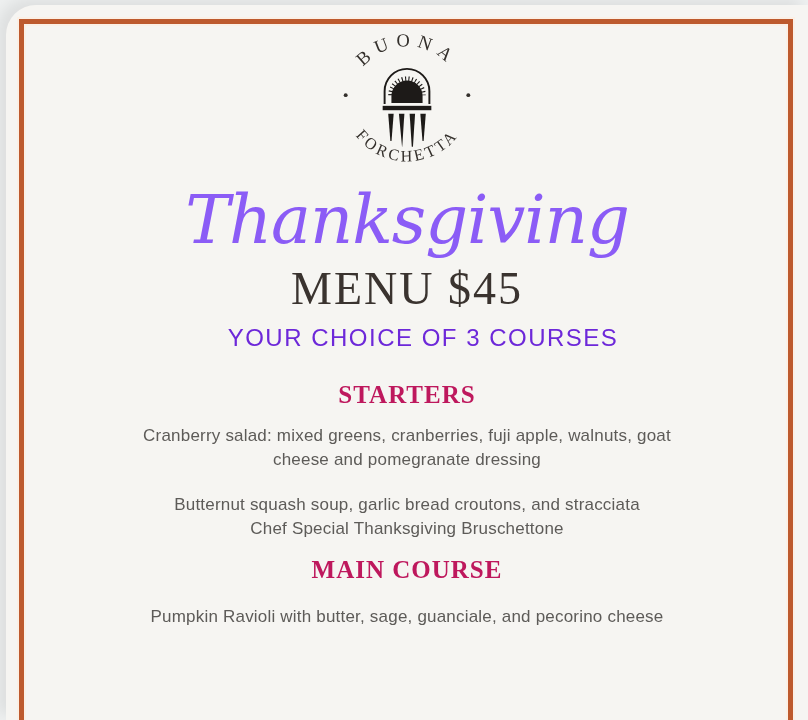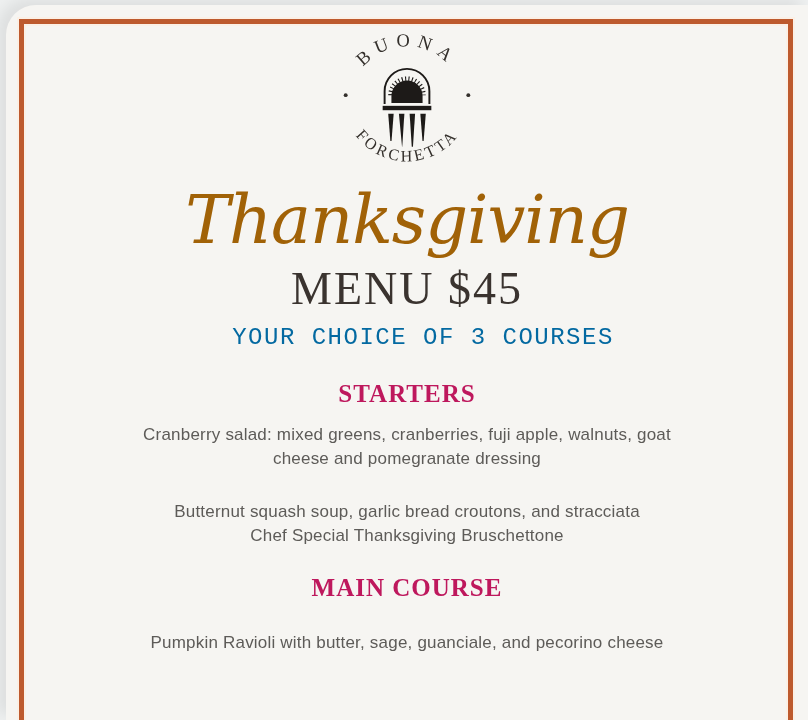--- a/index.html
+++ b/index.html
@@ -33,63 +33,63 @@
   .logo {
     margin-top: 22px;
     display: inline-block;
   }
   .script-title {
     font-family: "DejaVu Serif", serif;
     font-style: italic;
     font-weight: 400;
     font-size: 67px;
     line-height: 1.25;
-    color: #a16207;
+    color: #8b5cf6;
     margin-top: 2px;
     letter-spacing: -1px;
   }
   .menu-price {
     font-family: "Liberation Serif", serif;
     font-size: 46px;
     line-height: 1.05;
     color: #3a332f;
     letter-spacing: 2px;
     margin-top: 2px;
   }
   .subtitle {
-    font-family: Liberation Mono, monospace;
+    font-family: Liberation Sans, sans-serif;
     font-size: 24px;
-    color: #0369a1;
+    color: #6d28d9;
     letter-spacing: 1.5px;
     margin-top: 11px;
     margin-left: 32px;
   }
   .section-title {
     font-family: "Liberation Serif", serif;
     font-weight: 700;
     font-size: 25px;
     color: #be185d;
     letter-spacing: 1px;
     margin-top: 29px;
   }
   .section-title.main {
-    margin-top: 25px;
+    margin-top: 14px;
   }
   .menu-item {
     font-family: "Liberation Sans", sans-serif;
     font-size: 17px;
     line-height: 1.42;
     color: #5d5b58;
     letter-spacing: 0.2px;
     margin: 0 auto;
     max-width: 640px;
     white-space: pre-line;
   }
   .menu-item.first { margin-top: 15px; }
-  .menu-item.gap   { margin-top: 29px; }
+  .menu-item.gap   { margin-top: 21px; }
   .menu-item.gap-lg{ }
 </style>
 </head>
 <body>
 
 <div class="menu-card">
   <div class="menu-frame"></div>
 
   <div class="content">
 

